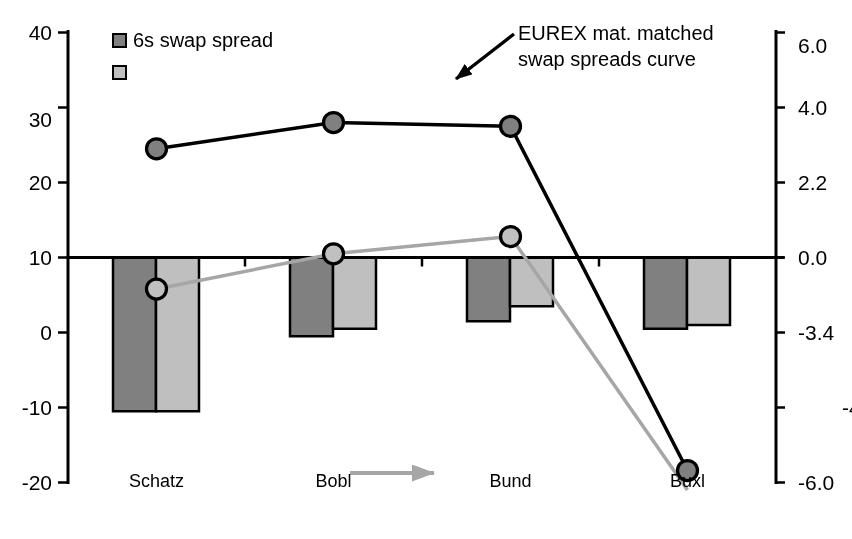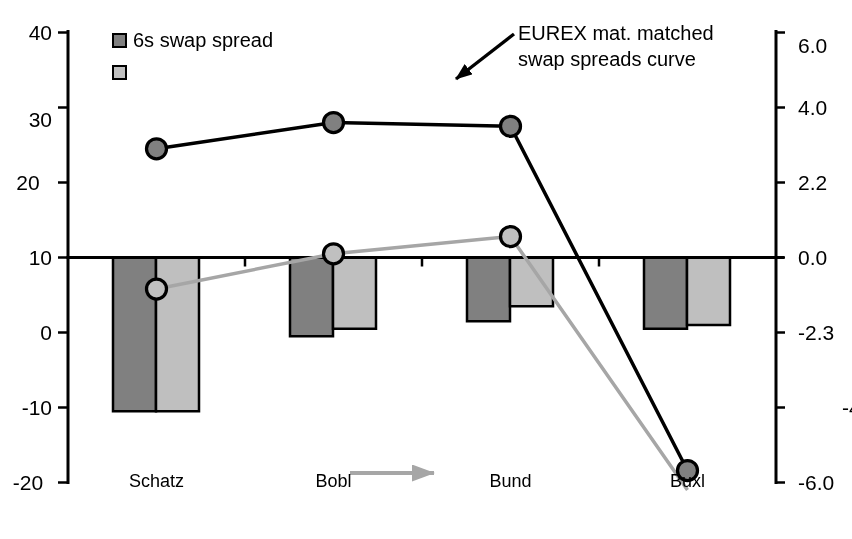--- a/index.html
+++ b/index.html
@@ -70,32 +70,32 @@
       <circle cx="333.5" cy="122.5" r="10" fill="#808080" stroke="#000" stroke-width="3.25"></circle>
       <circle cx="510.5" cy="126.25" r="10" fill="#808080" stroke="#000" stroke-width="3.25"></circle>
       <circle cx="687.5" cy="470.5" r="10" fill="#808080" stroke="#000" stroke-width="3.25"></circle>
       <line x1="514" y1="34" x2="456" y2="79" stroke="#000" stroke-width="3.25" marker-end="url(#ah-black)"></line>
       <line x1="350" y1="473" x2="434" y2="473" stroke="#a6a6a6" stroke-width="4" marker-end="url(#ah-gray)"></line>
     </svg>
 
   <div id="left-ticks">
       <div class="tick-label tick-left" style="top: 19.5px;">40</div>
       <div class="tick-label tick-left" style="top: 94.5px; margin-top: 12px;">30</div>
-      <div class="tick-label tick-left" style="top: 169.5px; text-align: center;">20</div>
+      <div class="tick-label tick-left" style="top: 169.5px;">20</div>
       <div class="tick-label tick-left" style="top: 244.5px;">10</div>
       <div class="tick-label tick-left" style="top: 319.5px;">0</div>
       <div class="tick-label tick-left" style="top: 394.5px;">-10</div>
-      <div class="tick-label tick-left" style="top: 469.5px; text-align: center;">-20</div>
+      <div class="tick-label tick-left" style="top: 469.5px;">-20</div>
     </div>
   <div id="right-ticks">
       <div class="tick-label tick-right" style="top: 19.5px; margin-top: 13px;">6.0</div>
       <div class="tick-label tick-right" style="top: 94.5px;">4.0</div>
       <div class="tick-label tick-right" style="top: 169.5px;">2.2</div>
       <div class="tick-label tick-right" style="top: 244.5px;">0.0</div>
-      <div class="tick-label tick-right" style="top: 319.5px;">-2.3</div>
+      <div class="tick-label tick-right" style="top: 319.5px;">-3.4</div>
       <div class="tick-label tick-right" style="top: 394.5px; margin-left: 44px;">-4.0</div>
       <div class="tick-label tick-right" style="top: 469.5px;">-6.0</div>
     </div>
   <div id="cat-labels">
       <div class="cat-label" style="left: 86.5px;">Schatz</div>
       <div class="cat-label" style="left: 263.5px;">Bobl</div>
       <div class="cat-label" style="left: 440.5px;">Bund</div>
       <div class="cat-label" style="left: 617.5px;">Buxl</div>
     </div>
 

